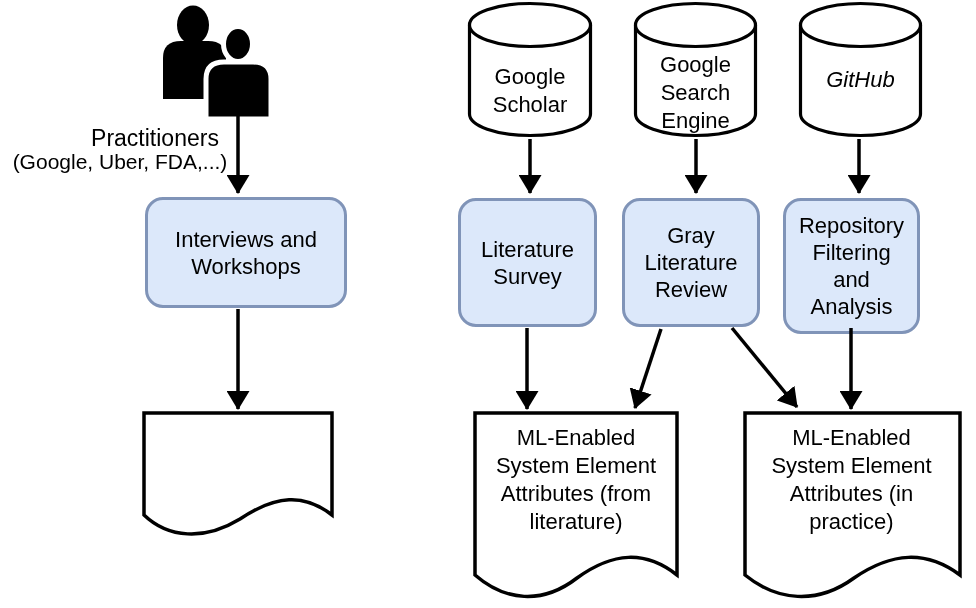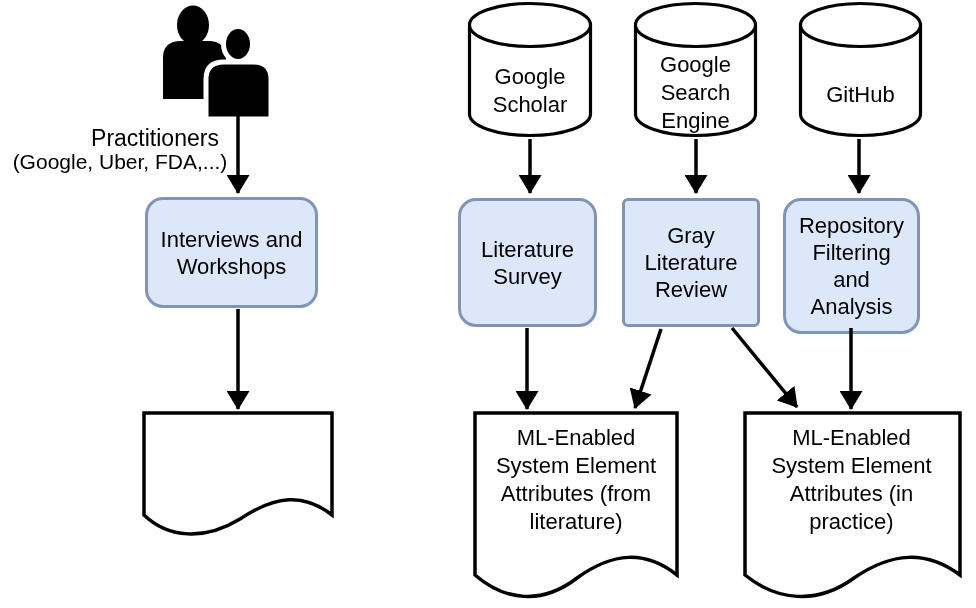--- a/index.html
+++ b/index.html
@@ -21,33 +21,33 @@
     border:3px solid var(--process-border,#8094b8);
     border-radius:18px;
     display:flex;align-items:center;justify-content:center;
     text-align:center;white-space:pre-line;
     font-size:22px;line-height:27px;
   }
   
   .people-svg{left:160px;top:2px;}
   .pr-title{left:55px;top:124px;width:200px;font-size:23px;}
   .pr-sub{left:8px;top:148px;width:224px;font-size:21px;}
-  .box-interviews{left:145px;top:197px;width:173px;height:111px;}
+  .box-interviews{left:145px;top:197px;width:202px;height:111px;}
   .doc-mismatches{left:142px;top:411px;}
   .lbl-mismatches{left:150px;top:431px;width:176px;}
   
   .cyl-scholar{left:466px;top:0px;}
   .cyl-search{left:632px;top:0px;}
   .cyl-github{left:797px;top:0px;}
   .lbl-scholar{left:466px;top:63px;width:128px;}
   .lbl-search{left:632px;top:51px;width:127px;}
-  .lbl-github{left:797px;top:81px;width:127px;}
+  .lbl-github{left:797px;top:66px;width:127px;font-style:italic;}
   
   .box-survey{left:458px;top:198px;width:139px;height:129px;}
-  .box-graylit{left:622px;top:198px;width:138px;height:129px;border-radius:6px;}
+  .box-graylit{left:622px;top:198px;width:138px;height:129px;}
   .box-repo{left:783px;top:198px;width:137px;height:136px;}
   
   .doc-literature{left:473px;top:411px;}
   .doc-practice{left:743px;top:411px;}
   .lbl-doc-literature{left:478px;top:424px;width:196px;}
   .lbl-doc-practice{left:748px;top:424px;width:207px;}
   .outline{fill:var(--shape-fill,#fff);stroke:var(--line,#000);stroke-width:3.2;}
   .arrow{fill:none;stroke:var(--line,#000);stroke-width:3.5;}
 </style>
 </head>

